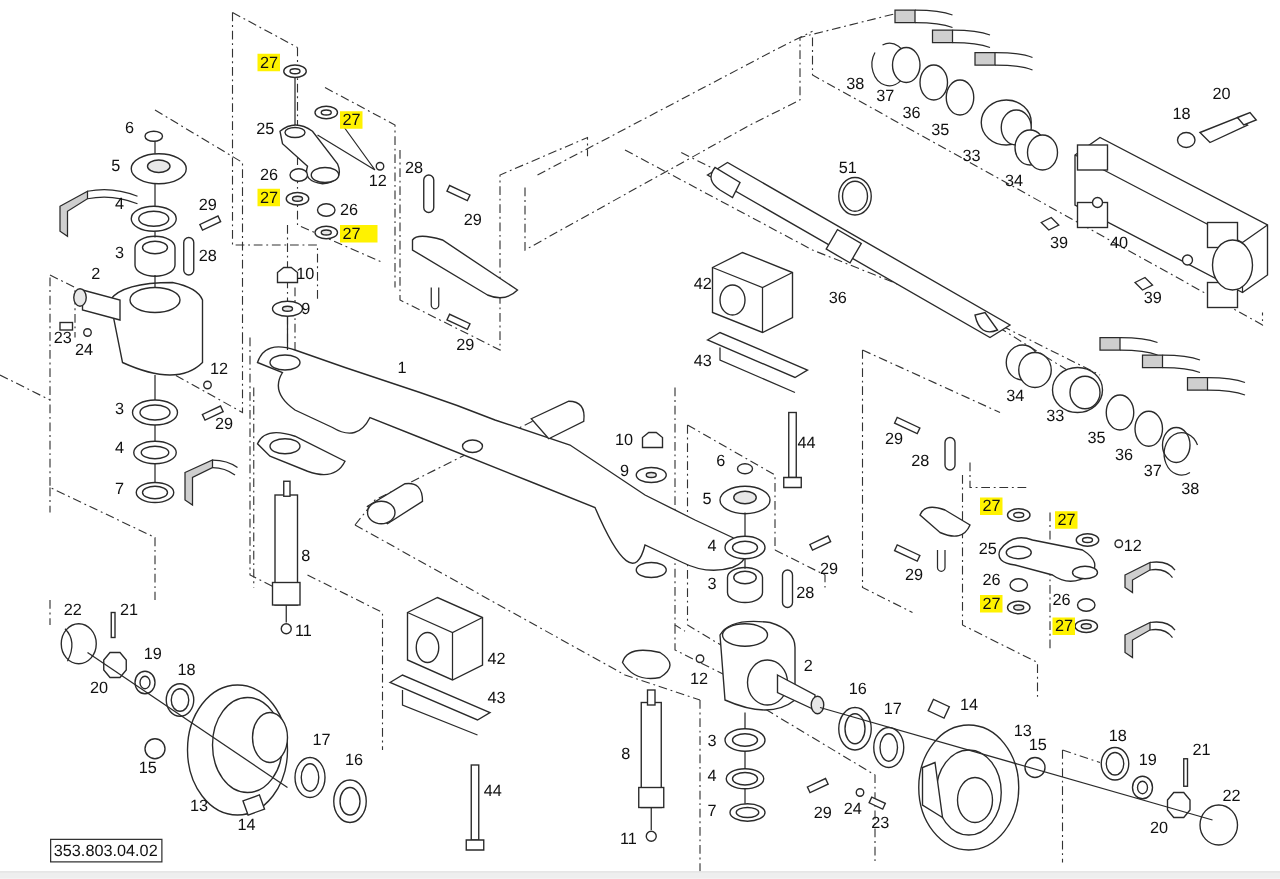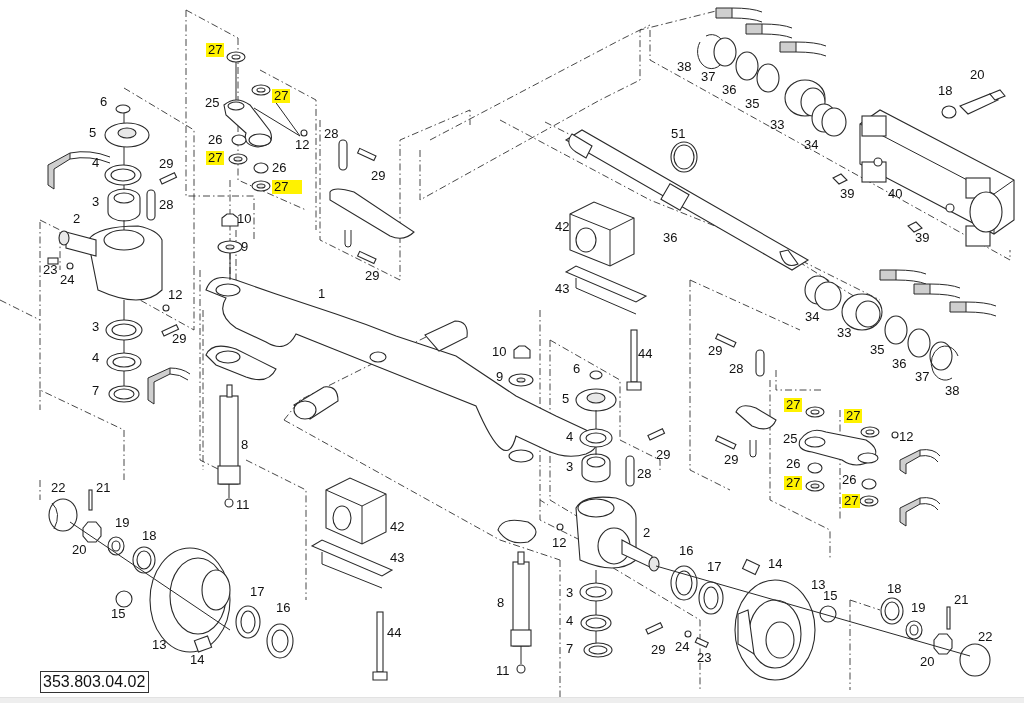--- a/index.html
+++ b/index.html
@@ -9,21 +9,21 @@
   .ln { stroke: #2a2a2a; stroke-width: 1; fill: none; }
   .dash { stroke: #333; stroke-width: 0.9; fill: none; stroke-dasharray: 7 3 1.5 3; }
   .part { stroke: #2a2a2a; stroke-width: 1.1; fill: #ffffff; }
   .partg { stroke: #2a2a2a; stroke-width: 1.1; fill: #e8e8e8; }
   .hatch { stroke: #2a2a2a; stroke-width: 1; fill: #cfcfcf; }
   .lbl { position: absolute; font-size: 13px; color: #111; line-height: 14px;
          white-space: nowrap; }
   .hl { background: #fff200; padding: 0 2px; }
   .hl-wide { padding-right: 14px; }
   #drawing-number { position: absolute; left: 40px; top: 671px; border: 1px solid #333;
-        font-size: 16px; padding: 1px 3px 1px 2px; color: #111; background: #fff; }
+        font-size: 13px; padding: 1px 3px 1px 2px; color: #111; background: #fff; }
   #bottom-strip { position: absolute; left: 0; top: 697px; width: 1024px; height: 6px;
         background: #eeeeee; border-top: 1px solid #e2e2e2; }
 </style>
 </head>
 <body>
 
 <svg id="diagram" viewBox="0 0 1024 703" xmlns="http://www.w3.org/2000/svg">
 
   <g>
     <polyline class="dash" points="186,10 186,196 254,196 254,240"></polyline>

